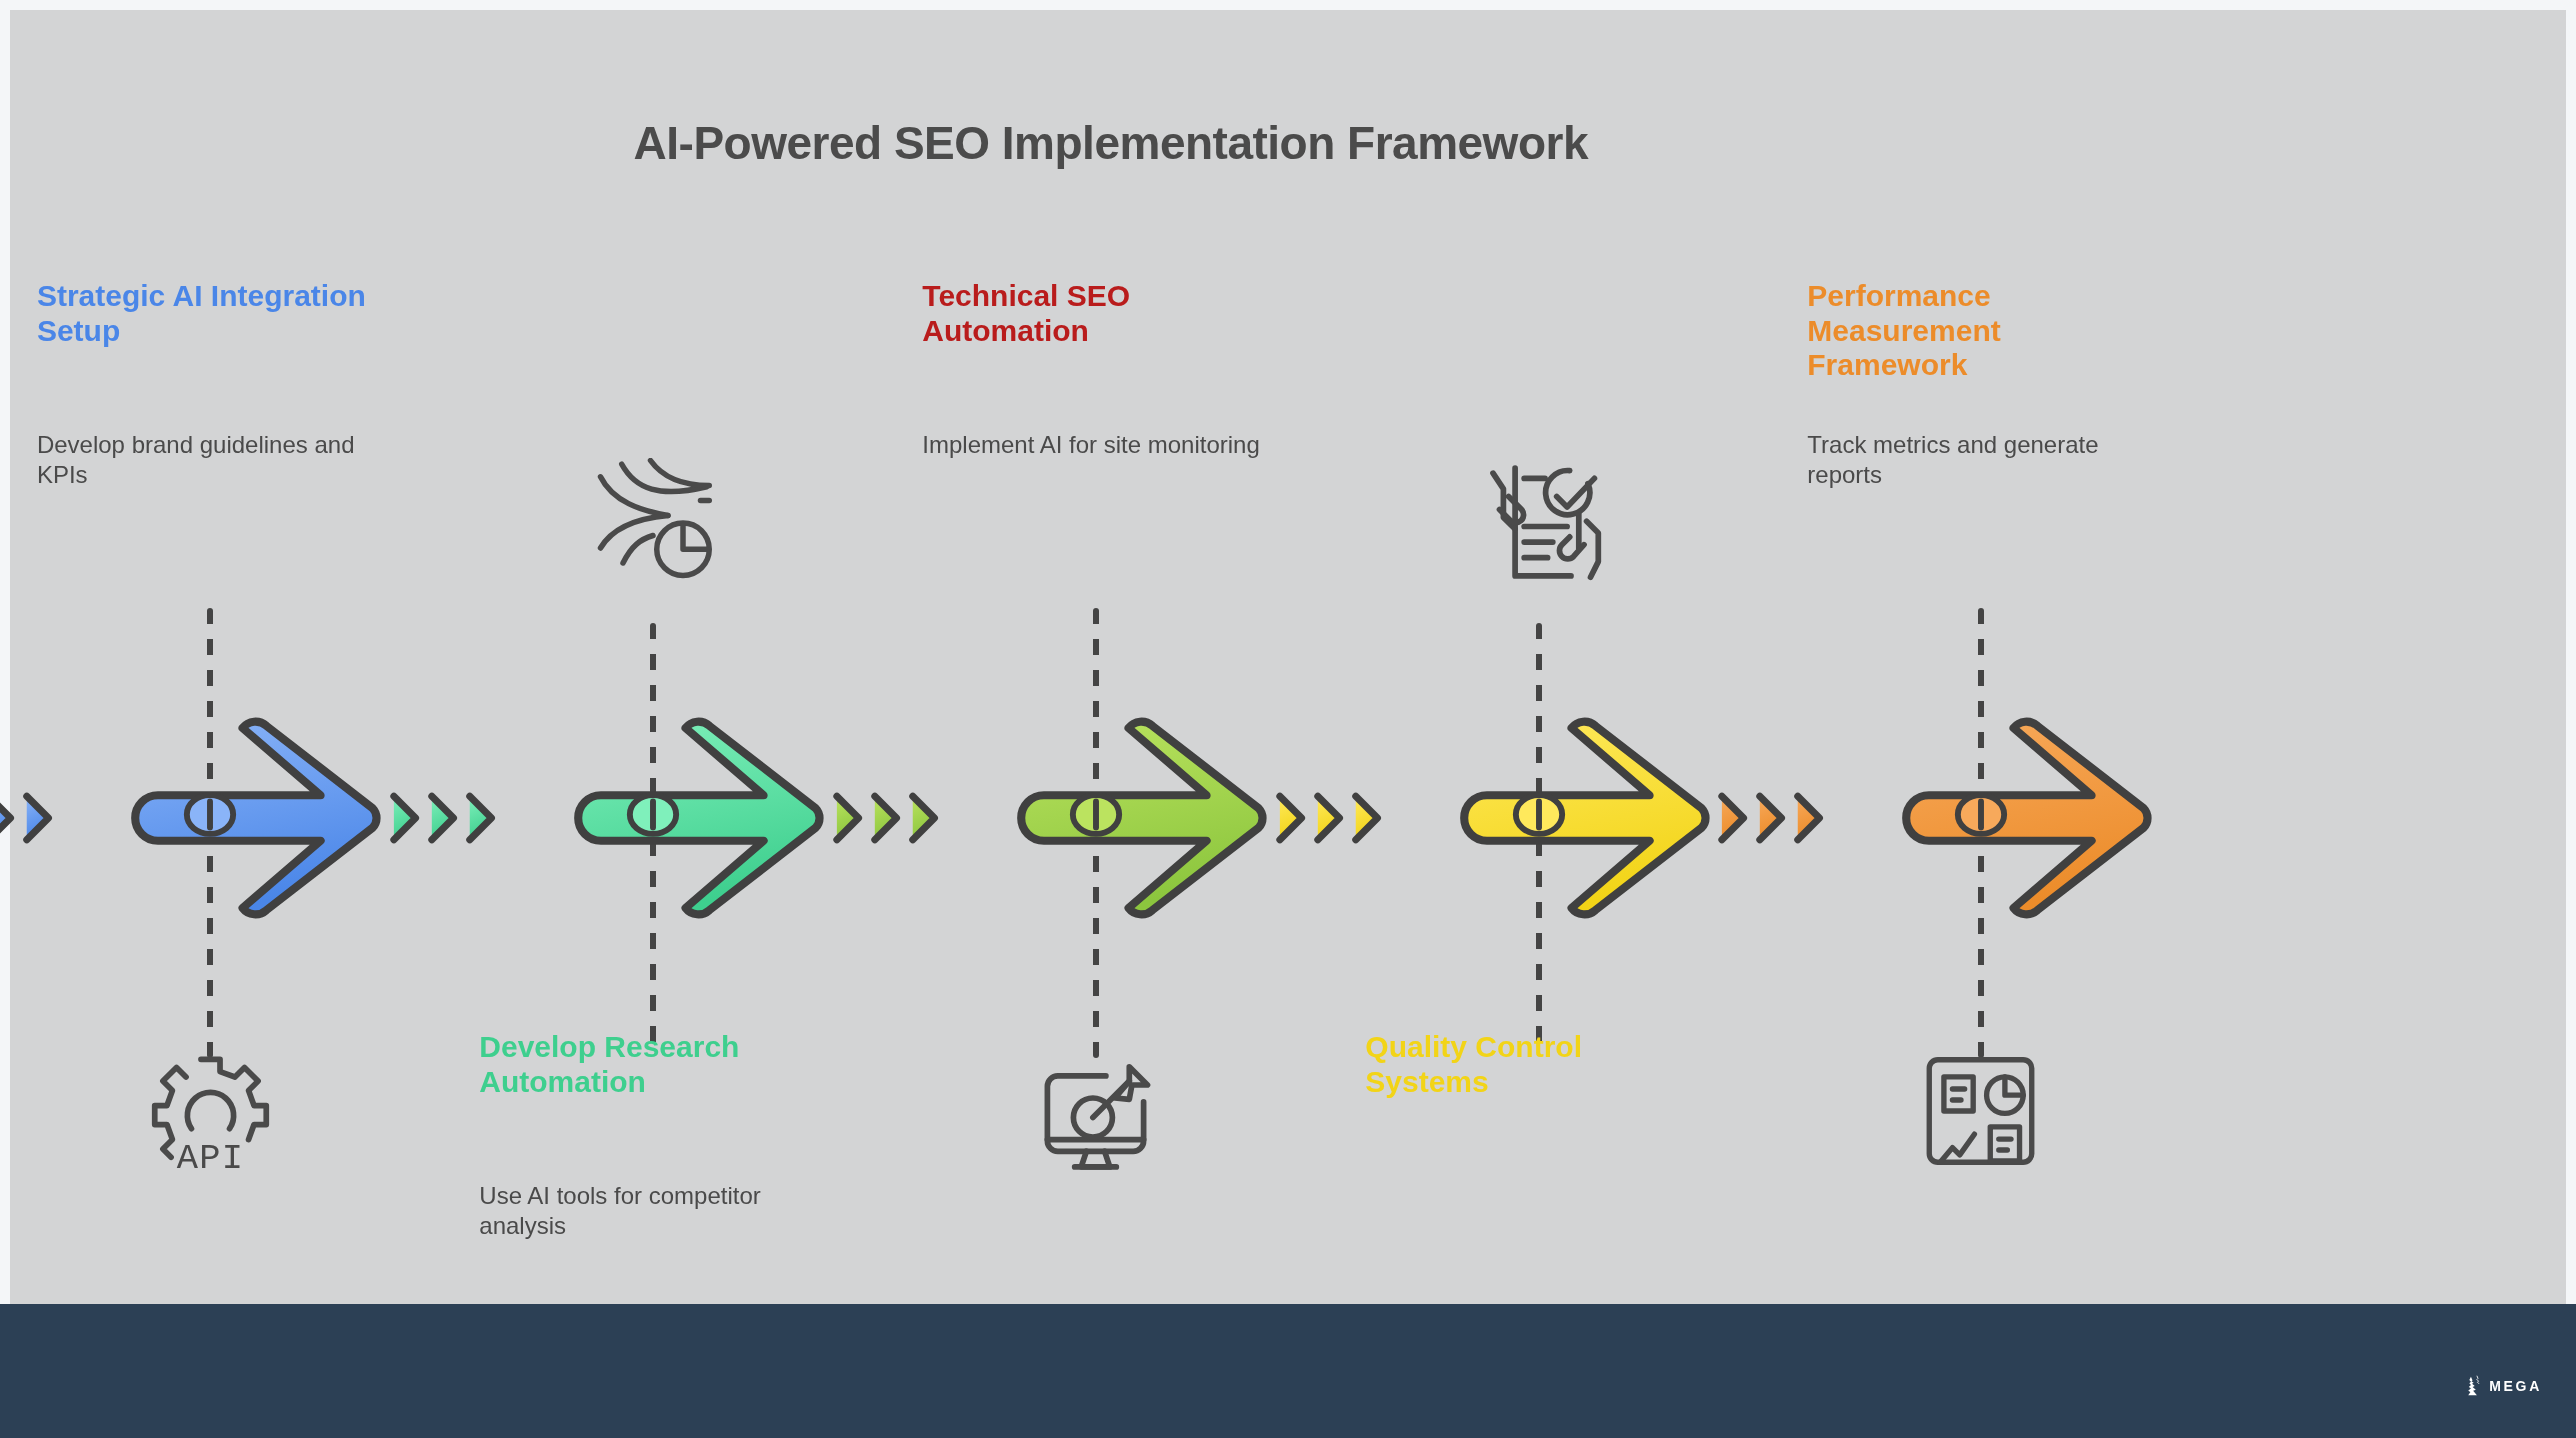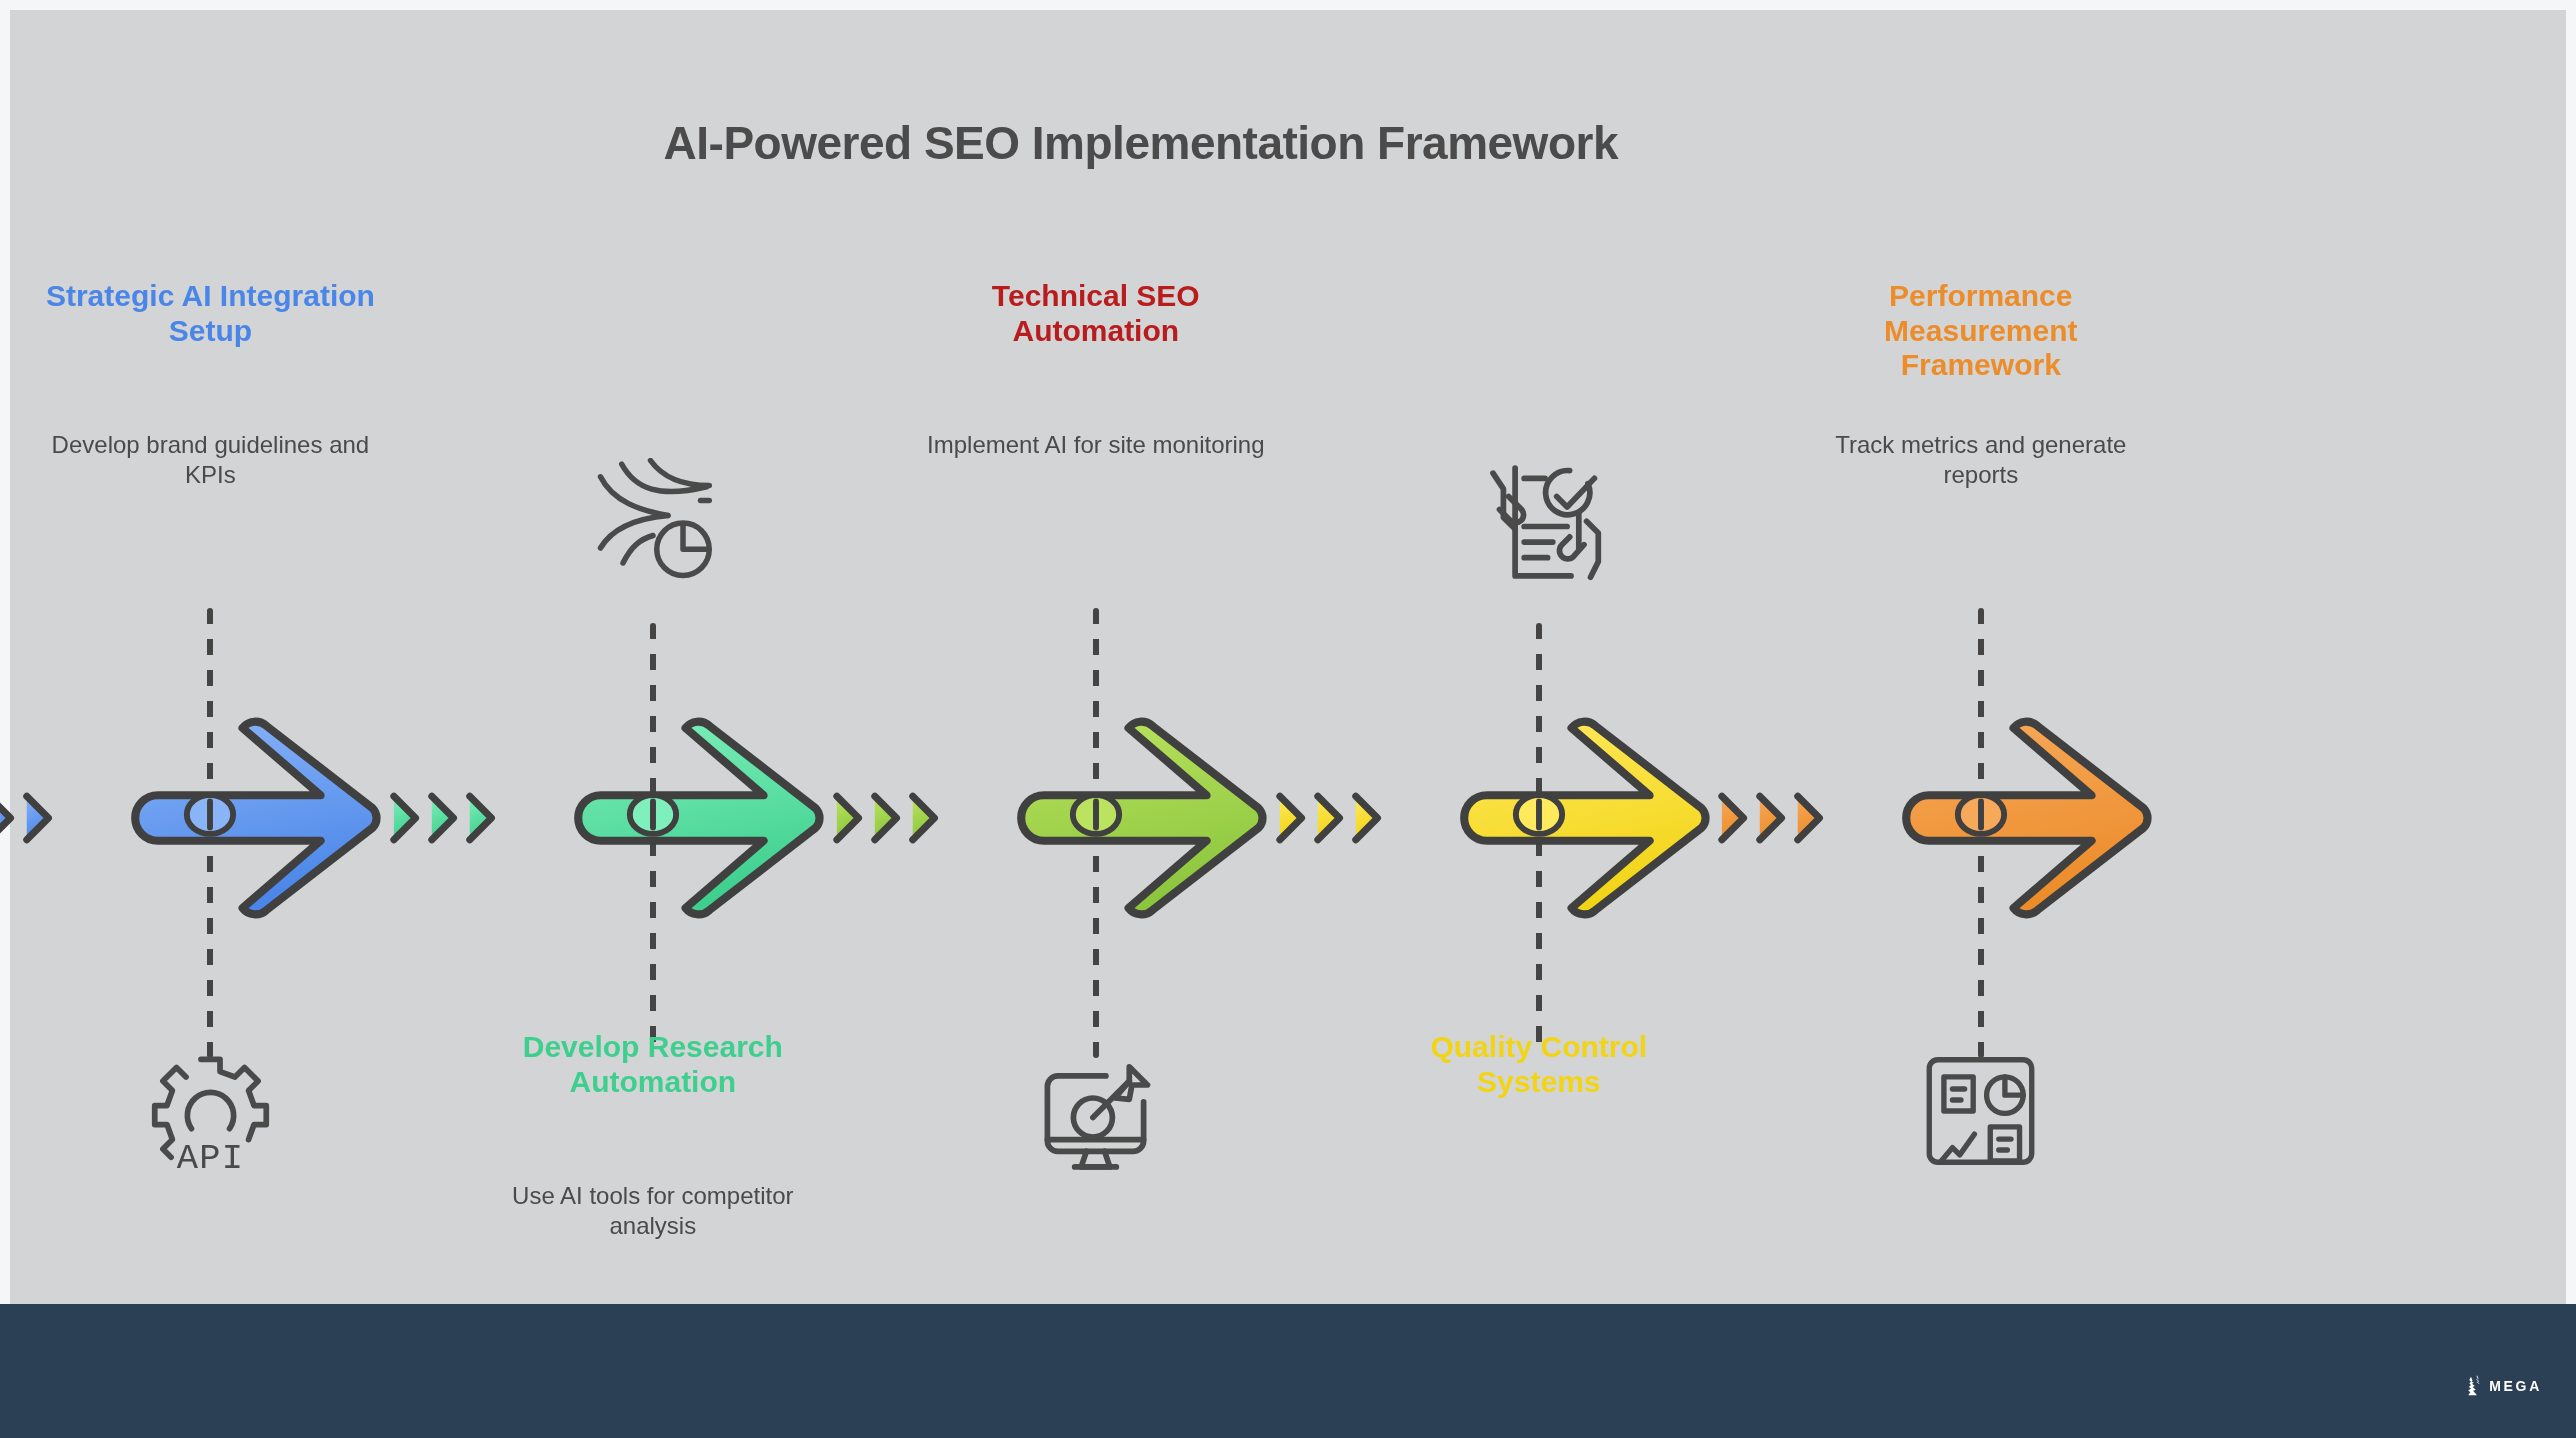--- a/index.html
+++ b/index.html
@@ -31,41 +31,40 @@
     color:#ffffff;font-size:14px;font-weight:bold;letter-spacing:2.7px;
     font-family:"Liberation Sans",sans-serif;
   }
 
   #title{
     position:absolute;
     left:0;top:106px;width:2202px;
     text-align:center;
     font-size:46px;font-weight:bold;color:#4b4b4b;
     letter-spacing:-0.5px;
-    padding-left:30px;
   }
 
   
   .col{
     position:absolute;
     top:0;
     width:412px;
     height:1295px;
   }
   .col-0{left:-5.4px;}
   .col-1{left:437px;}
   .col-2{left:880px;}
   .col-3{left:1323px;}
   .col-4{left:1765px;}
 
   
   .block{
     position:absolute;
     left:50%;transform:translateX(-50%);
-    width:347px;text-align:center;
+    width:347px;text-align:left;
   }
   .heading{
     font-size:30px;font-weight:bold;line-height:1.16;
   }
   .desc{
     font-size:24px;color:#4a4a4a;line-height:1.24;font-weight:normal;margin-top:40px;
   }
 
   
   .top-head{top:269px;}

